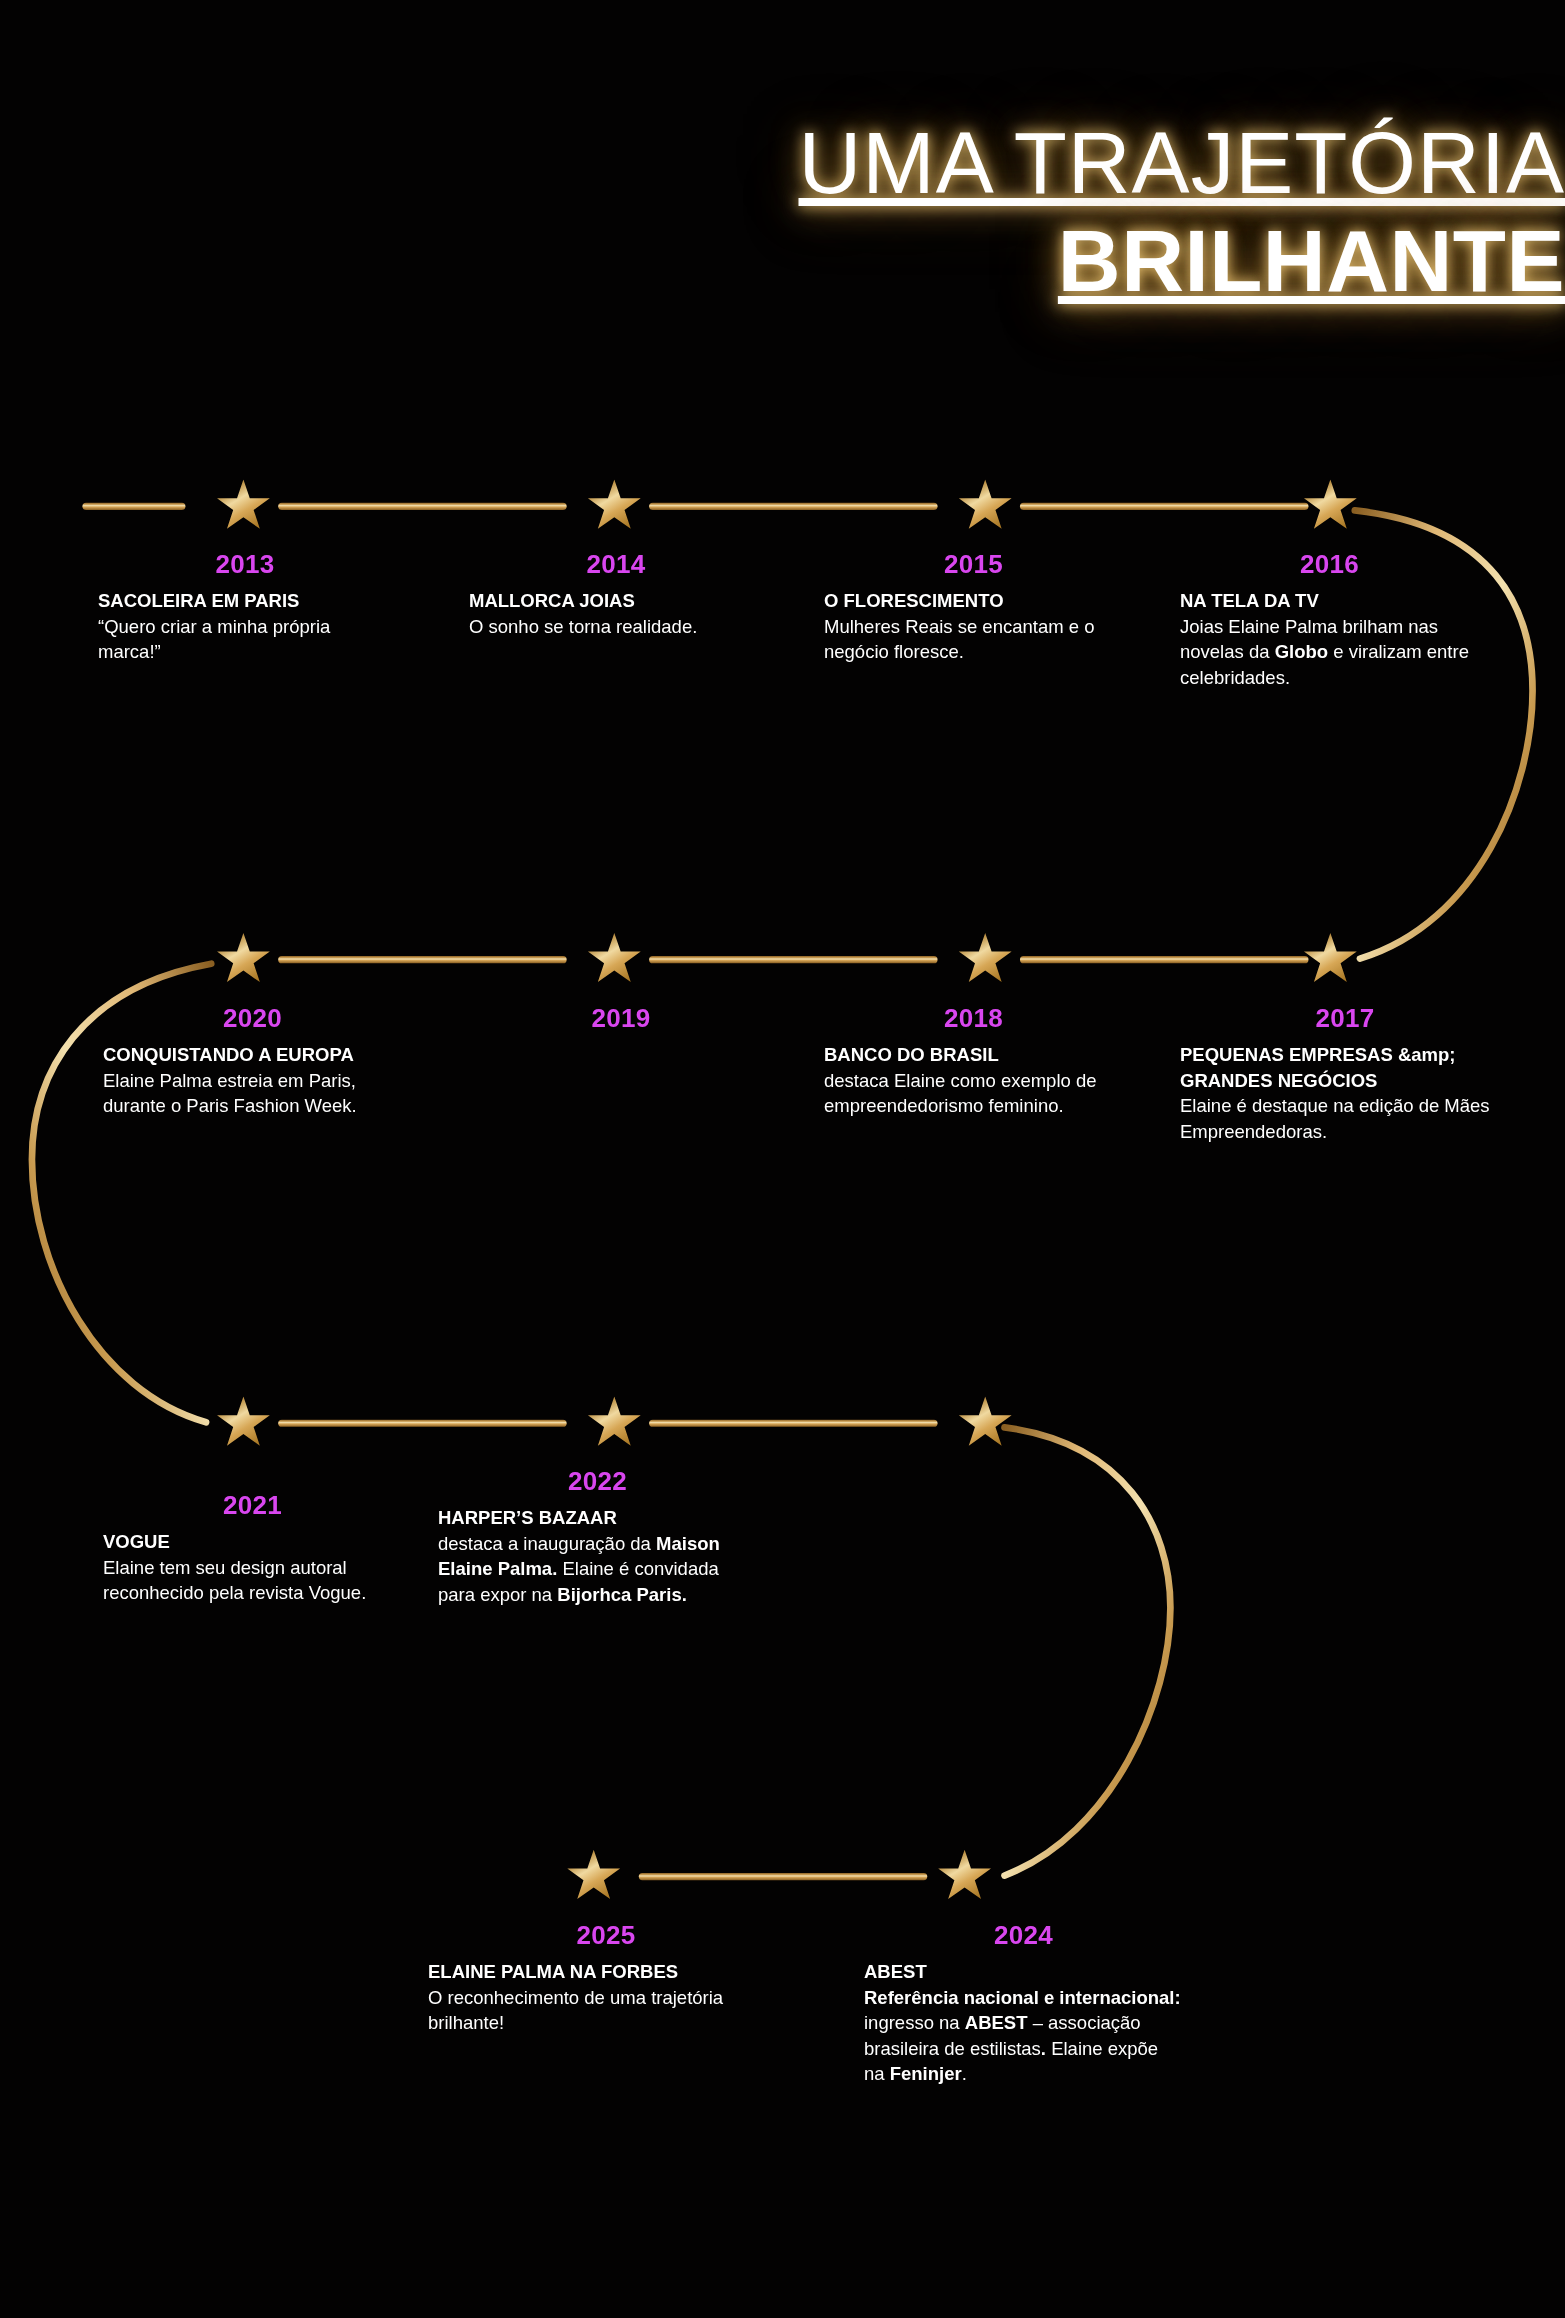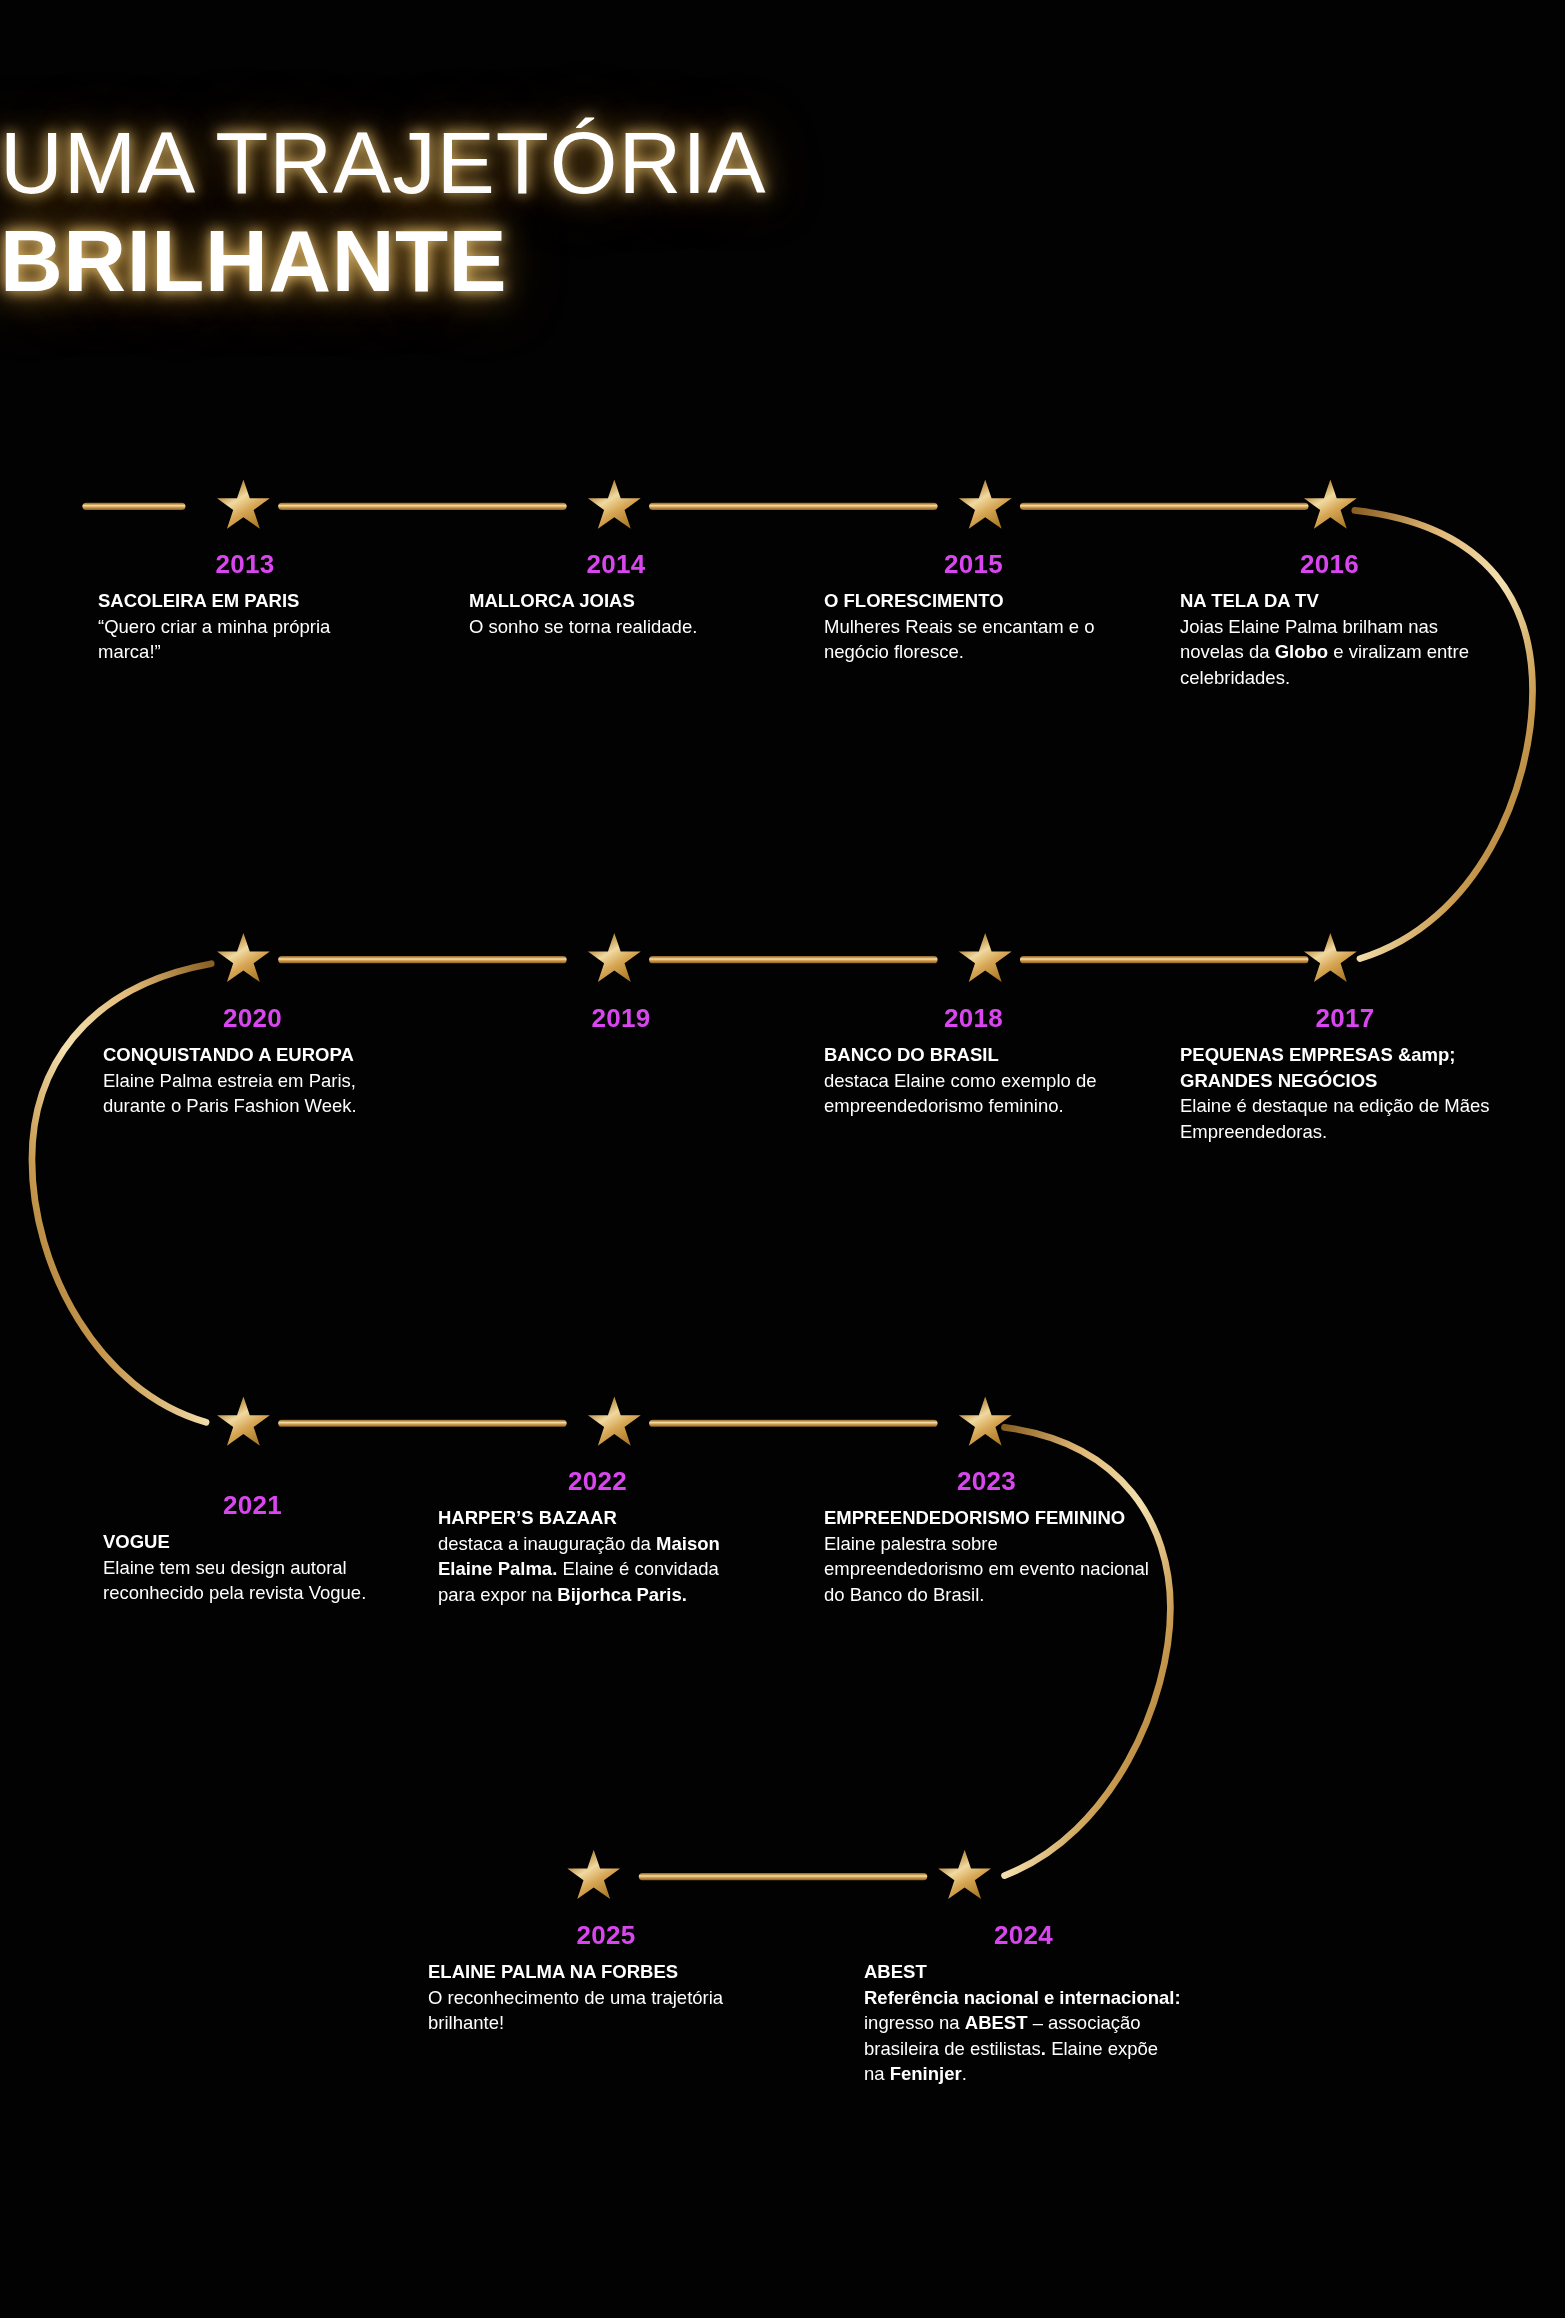--- a/index.html
+++ b/index.html
@@ -7,22 +7,23 @@
   body{
     width:1565px;height:2319px;position:relative;overflow:hidden;
     font-family:"Liberation Sans", sans-serif;
     color:#ffffff;
     -webkit-font-smoothing:antialiased;
   }
   .stage{position:absolute;inset:0;background:#030202;}
 
   
   .title-block{
-    position:absolute;left:0;right:0;top:119px;text-align:left;
+    position:absolute;left:0;right:0;top:119px;text-align:right;
     z-index:6;
+    text-decoration:underline;
   }
   .title-line1{
     font-size:87px;line-height:1.02;font-weight:400;letter-spacing:1px;
     color:#ffffff;
     text-shadow:0 0 13.4px rgba(243,206,124,.95),0 0 31px rgba(214,160,66,.72),0 0 57px rgba(160,112,34,.5);
   }
   .title-line2{
     font-size:87px;line-height:1.06;font-weight:700;letter-spacing:0.5px;
     color:#ffffff;margin-top:7.2px;
     text-shadow:0 0 13.4px rgba(243,206,124,.95),0 0 32px rgba(214,160,66,.75),0 0 62px rgba(160,112,34,.55);
@@ -202,27 +203,20 @@
   </div>
 
   <div class="entry center" style="left:438px;top:1468px;width:319px;">
     <div class="year">2022</div>
     <div class="body left">
       <span class="head">HARPER’S BAZAAR</span>
       <span>destaca a inauguração da <b>Maison Elaine Palma.</b> Elaine é convidada para expor na <b>Bijorhca Paris.</b></span>
     </div>
   </div>
 
-  <div class="entry center" style="left:824px;top:1468px;width:325px;">
-    <div class="year">2023</div>
-    <div class="body left">
-      <span class="head">EMPREENDEDORISMO FEMININO</span>
-      <span>Elaine palestra sobre empreendedorismo em evento nacional do Banco do Brasil.</span>
-    </div>
-  </div>
 
   <div class="entry center" style="left:428px;top:1922px;width:356px;">
     <div class="year">2025</div>
     <div class="body left">
       <span class="head">ELAINE PALMA NA FORBES</span>
       <span>O reconhecimento de uma trajetória brilhante!</span>
     </div>
   </div>
 
   <div class="entry center" style="left:824px;top:1922px;width:319px;margin-left:40px;">

